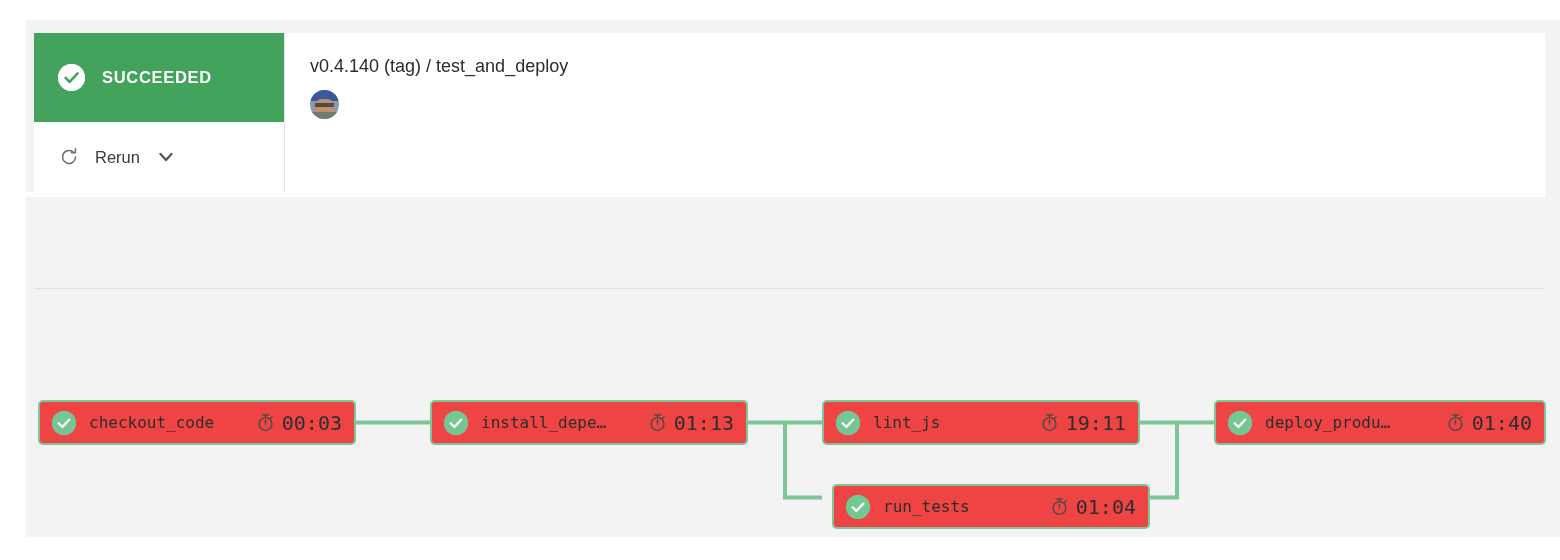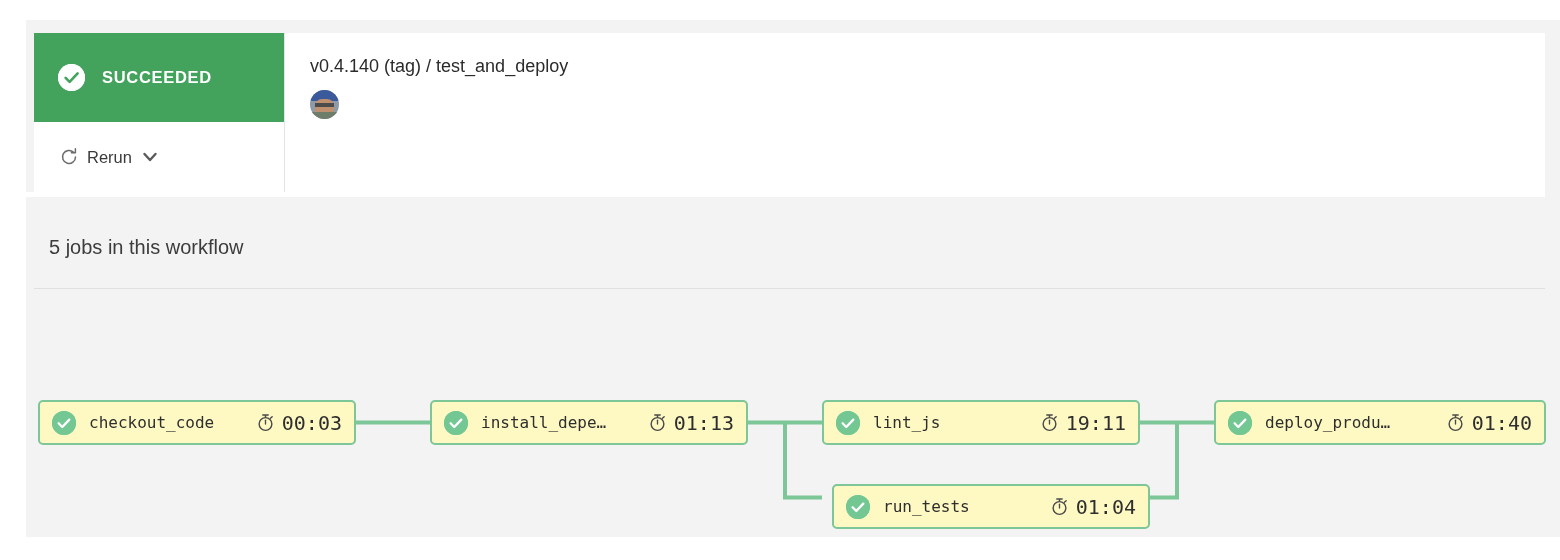--- a/index.html
+++ b/index.html
@@ -60,21 +60,21 @@
   .status-text {
     color: #ffffff;
     font-size: 16.5px;
     font-weight: bold;
     letter-spacing: 0.7px;
   }
   .rerun-row {
     flex: 1;
     display: flex; align-items: center;
     padding-left: 25px;
-    gap: 8px;
+    gap: 16px;
   }
   .rerun-icon { width: 20px; height: 20px; flex: 0 0 20px; }
   .rerun-label {
     font-size: 16.5px;
     color: #3b3b3b;
   }
   .rerun-caret { width: 20px; height: 20px; flex: 0 0 20px; }
   .header-main {
     flex: 1;
     padding: 22px 0 0 25px;
@@ -127,21 +127,21 @@
   }
   
   .graph {
     position: absolute; left: 0; top: 0;
     width: 1560px; height: 560px;
     pointer-events: none;
   }
   .node {
     position: absolute;
     height: 45px;
-    background: #fef9c3;
+    background: #ef4444;
     border: 2px solid #7cc698;
     border-radius: 5px;
     display: flex; align-items: center;
     padding: 0 12px;
   }
   .node-check {
     width: 24px; height: 24px; flex: 0 0 24px;
     border-radius: 50%;
     background: #73c793;
     display: flex; align-items: center; justify-content: center;
@@ -215,21 +215,20 @@
       <div class="build-title">v0.4.140 (tag) / test_and_deploy</div>
       <div class="avatar">
         <span class="av-hat"></span>
         <span class="av-face"></span>
         <span class="av-glass"></span>
         <span class="av-body"></span>
       </div>
     </div>
   </div>
 
-  <div class="jobs-title">5 jobs in this workflow</div>
   <div class="jobs-divider"></div>
 
   <svg class="graph">
     <g stroke="#7cc698" stroke-width="4" fill="none">
 
       <line x1="356" y1="422.5" x2="430" y2="422.5"></line>
 
       <line x1="748" y1="422.5" x2="822" y2="422.5"></line>
 
       <path d="M785 422.5 L785 497.5 L822 497.5"></path>

